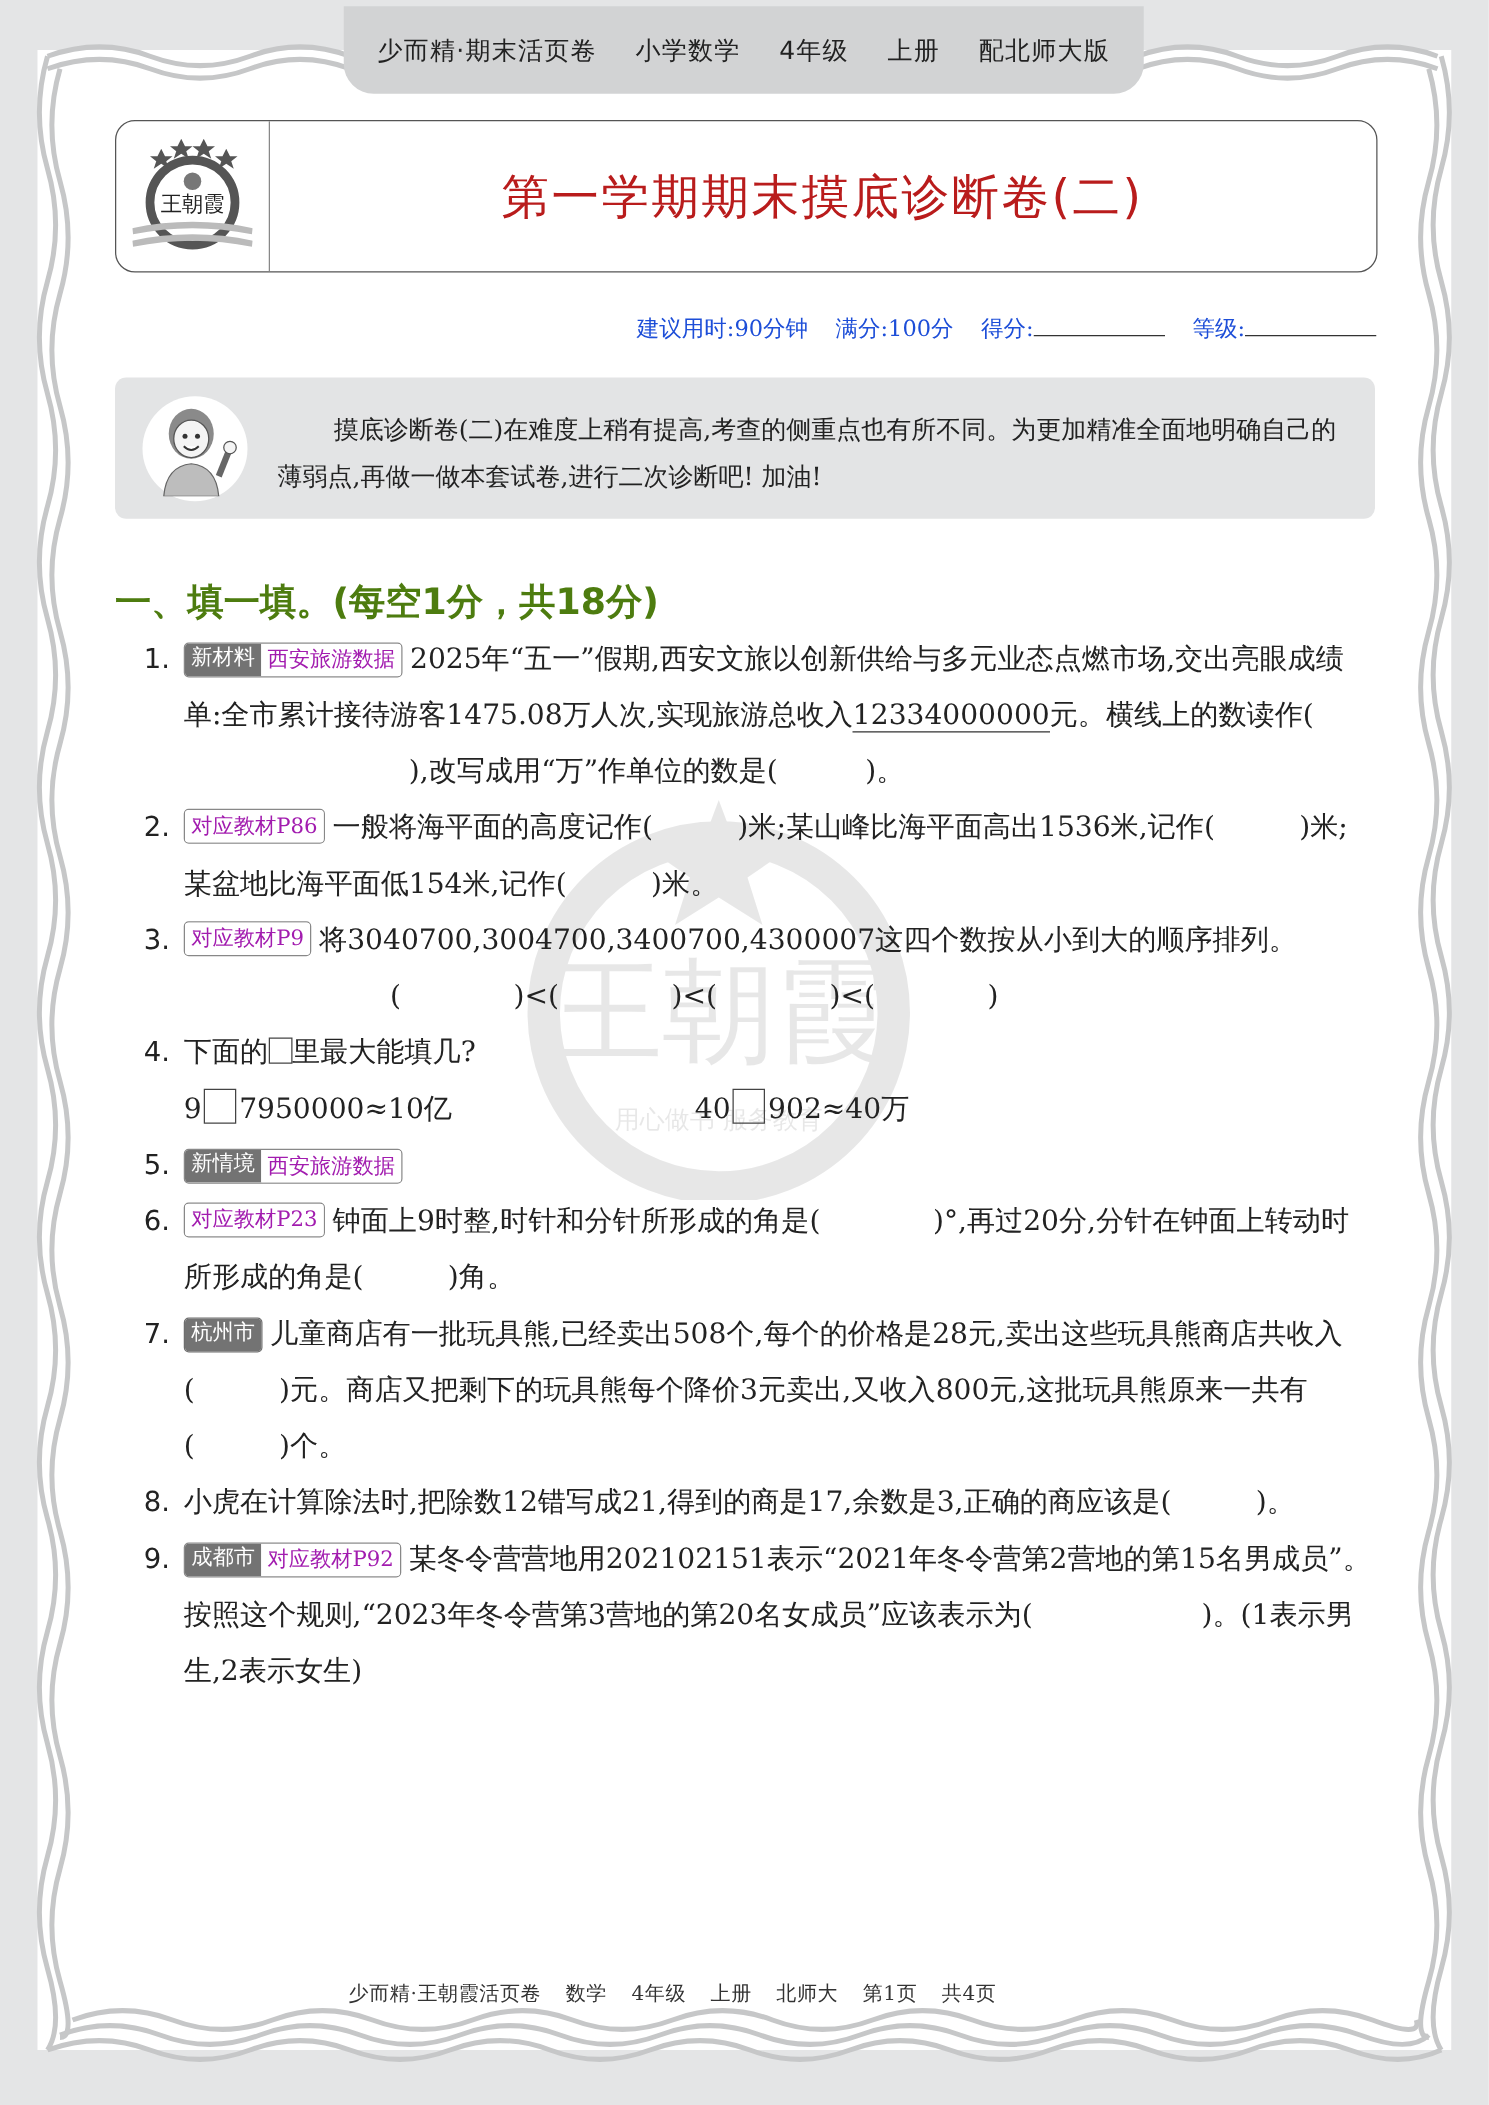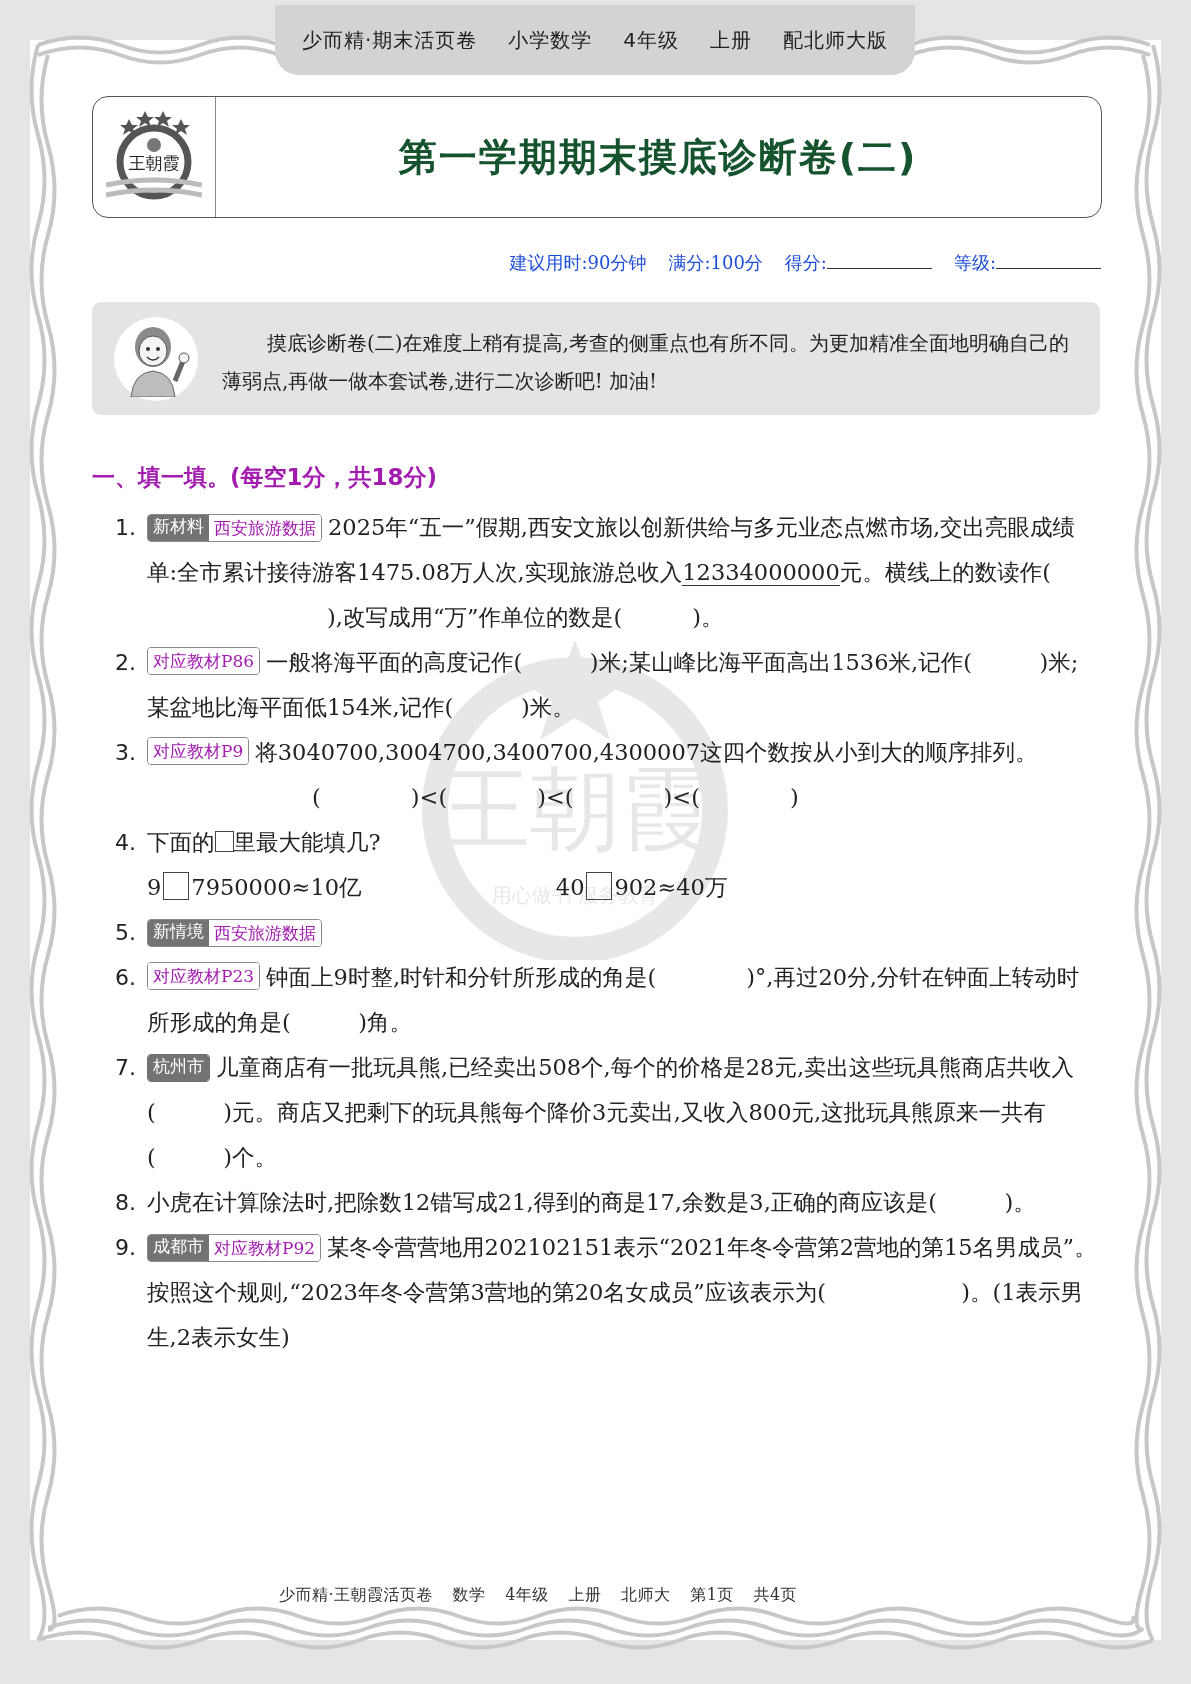--- a/index.html
+++ b/index.html
@@ -26,41 +26,41 @@
     border: 1.5px solid #555; border-radius: 16px; background: #fff;
   }
   .logo {
     position: absolute; left: 0; top: 0; width: 122px; height: 120px;
     border-right: 1px solid #888;
     display: flex; align-items: center; justify-content: center;
   }
   .title {
     position: absolute; left: 122px; right: 0; top: 0; height: 120px;
     display: flex; align-items: center; justify-content: center;
-    font-family: "DejaVu Sans", "Liberation Sans", sans-serif; font-weight: bold; font-size: 38px; letter-spacing: 2px; color: #14532d;
+    font-family: "DejaVu Sans", "Liberation Sans", sans-serif; font-weight: normal; font-size: 38px; letter-spacing: 2px; color: #b91c1c;
   }
   .meta {
     position: absolute; right: 90px; top: 250px; font-size: 18px; color: #1d4ed8; display: flex; gap: 22px; align-items: flex-end;
   }
   .meta .blank { display: inline-block; width: 105px; border-bottom: 1px solid #333; height: 18px; }
   .intro {
     position: absolute; left: 92px; top: 302px; width: 1008px; height: 113px;
     background: #e3e4e5; border-radius: 9px;
   }
   .avatar {
     position: absolute; left: 22px; top: 15px; width: 84px; height: 84px; border-radius: 50%; background: #fff;
     display: flex; align-items: center; justify-content: center;
   }
   .intro-text {
     position: absolute; left: 130px; top: 22px; width: 860px; font-size: 20px; line-height: 38px; color: #222;
     text-indent: 45px;
   }
   .section-title {
     position: absolute; left: 92px; top: 462px; font-family: "DejaVu Sans", "Liberation Sans", sans-serif;
-    font-size: 23px; font-weight: bold; color: #a21caf;
+    font-size: 29px; font-weight: bold; color: #4d7c0f;
   }
   .questions { position: absolute; left: 115px; top: 505px; width: 985px; }
   .q { position: relative; font-size: 22.5px; line-height: 45px; padding-left: 32px; color: #222; }
   .q .num { position: absolute; left: 0; top: 0; font-family: "DejaVu Sans", "Liberation Sans", sans-serif; font-size: 22px; }
   .tag {
     display: inline-flex; align-items: stretch; border: 1px solid #888; border-radius: 4px; height: 26px;
     vertical-align: 3px; margin-right: 6px; overflow: hidden; font-size: 17px; line-height: 26px;
   }
   .tag .dark { background: #737373; color: #fff; padding: 0 5px; font-family: Liberation Mono, monospace; }
   .tag .light { background: #fff; color: #a21caf; padding: 0 5px; }

